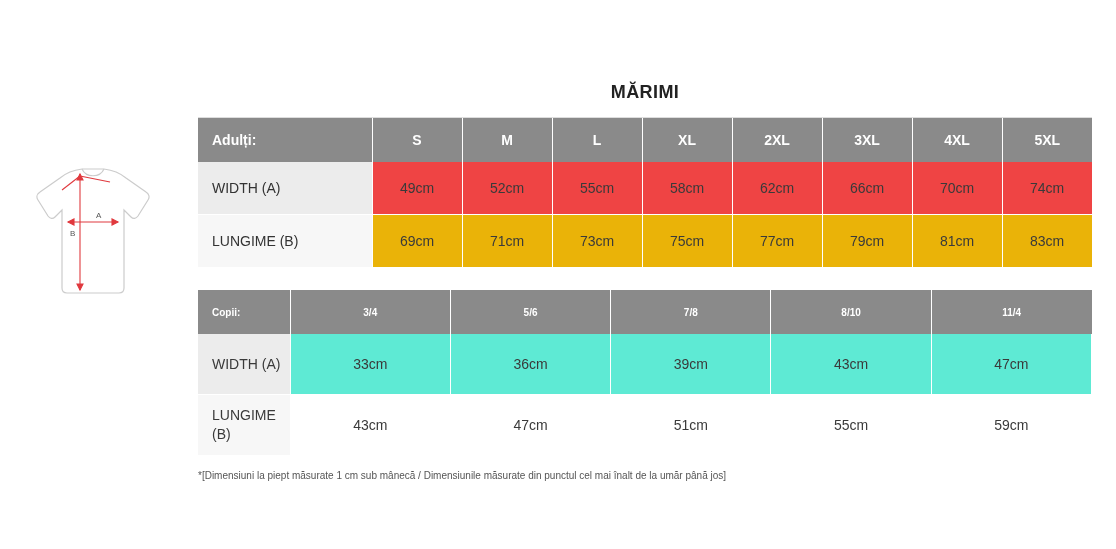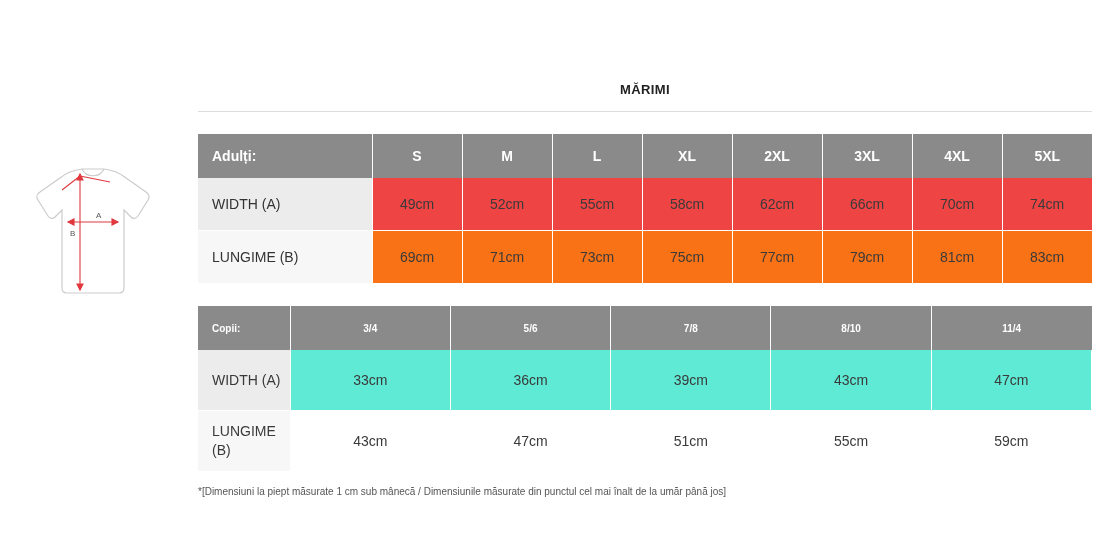--- a/index.html
+++ b/index.html
@@ -34,37 +34,37 @@
   
   .content {
     position: absolute;
     left: 198px;
     top: 82px;
     width: 894px;
   }
 
   .title {
     text-align: center;
-    font-size: 13px;
+    font-size: 18px;
     font-weight: bold;
     color: #222222;
     letter-spacing: 0.4px;
     padding-bottom: 14px;
     border-bottom: 1px solid #dddddd;
     margin-bottom: 0;
   }
 
   table {
     border-collapse: collapse;
     width: 894px;
     table-layout: fixed;
   }
 
   
-  .tbl-adults { margin-top: 22px; }
+  .tbl-adults { }
   .tbl-adults col.c0 { width: 174px; }
   .tbl-adults col.cx { width: 90px; }
 
   .tbl-adults thead th {
     background: #8a8a8a;
     color: #ffffff;
     font-size: 14px;
     font-weight: bold;
     height: 42px;
     text-align: center;
@@ -83,21 +83,21 @@
     color: #3a3a3a;
     border-right: 1px solid #ffffff;
     border-bottom: 1px solid #ffffff;
   }
   .tbl-adults tbody td.rowhdr {
     text-align: left;
     padding-left: 14px;
     color: #333333;
   }
   .tbl-adults tbody tr.odd td { background: #ef4444; }
-  .tbl-adults tbody tr.even td { background: #f97316; }
+  .tbl-adults tbody tr.even td { background: #eab308; }
   .tbl-adults tbody tr.even td.rowhdr { background: #f7f7f7; }
   .tbl-adults tbody tr.odd td.rowhdr { background: #ececec; }
 
   
   .tbl-kids { margin-top: 22px; }
   .tbl-kids col.c0 { width: 92px; }
   .tbl-kids col.cx { width: 160px; }
 
   .tbl-kids thead th {
     background: #8a8a8a;

